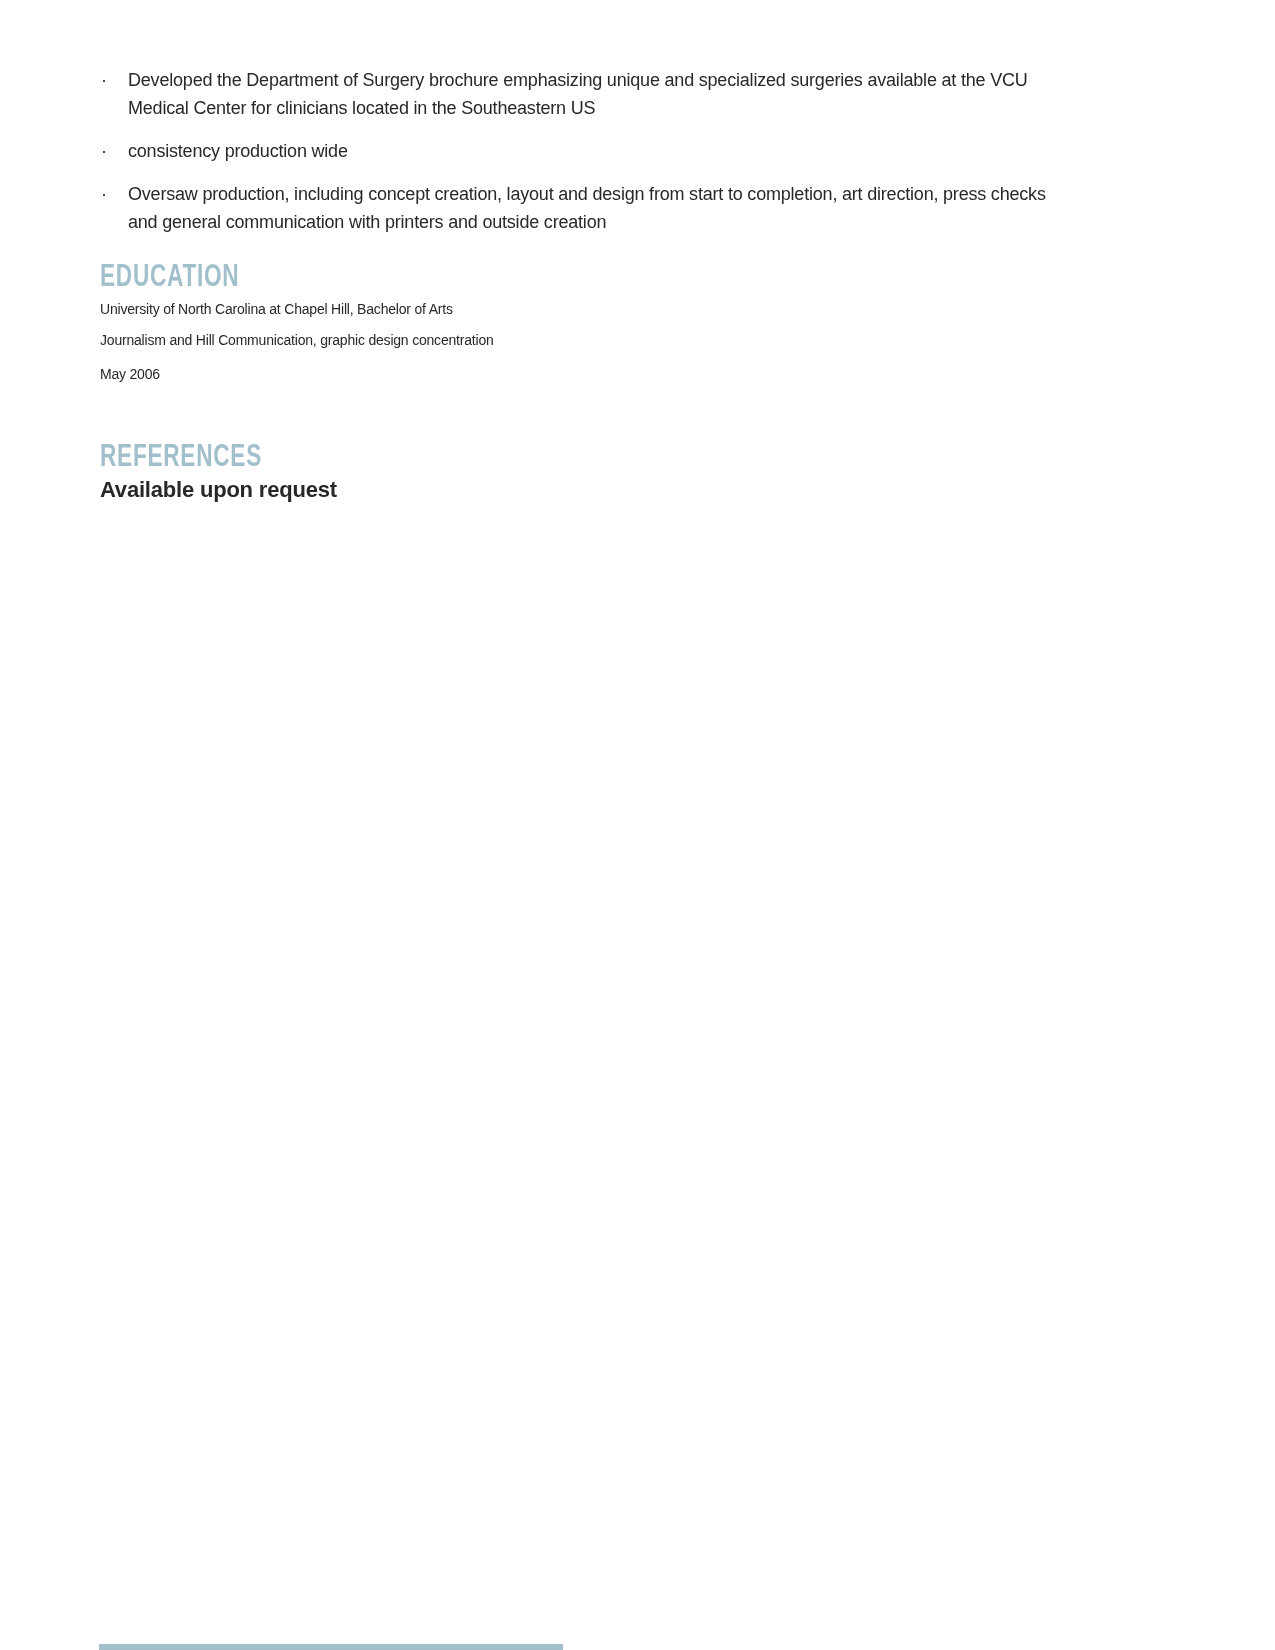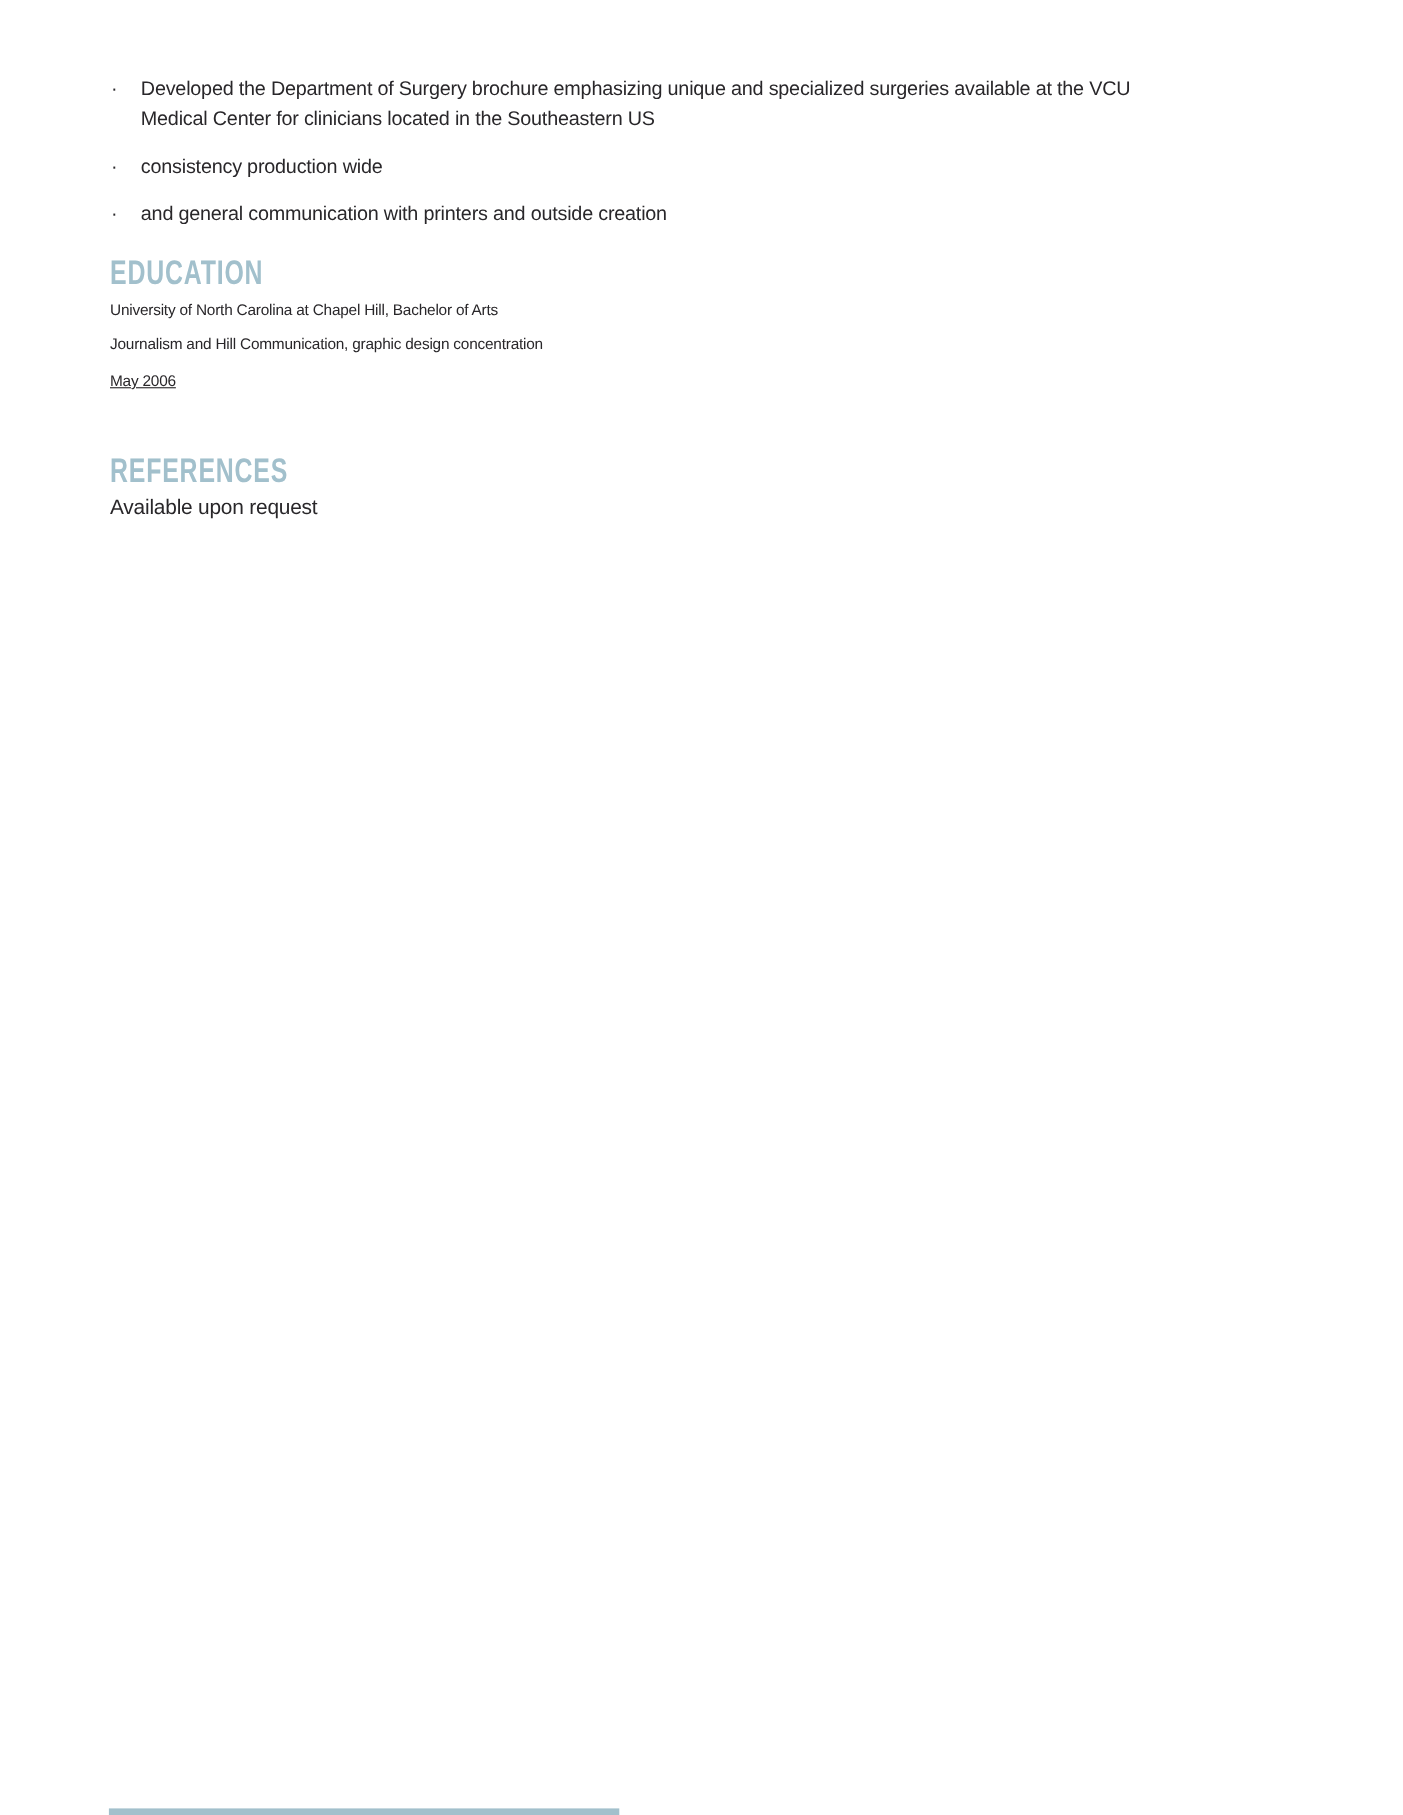--- a/index.html
+++ b/index.html
@@ -55,26 +55,27 @@
     transform-origin: 0 50%;
     white-space: nowrap;
   }
   .edu-heading { margin-top: 22px; }
   .ref-heading { margin-top: 48px; }
   .body-line {
     font-size: 14px;
     line-height: 31px;
     letter-spacing: -0.2px;
   }
-  .date-line { margin-top: 3px; text-decoration: underline; }
+  .date-line { margin-top: 3px; }
   .ref-line {
-    font-size: 19px;
+    font-size: 22px;
     line-height: 28px;
     letter-spacing: -0.2px;
     margin-top: 2px;
+    font-weight: bold;
   }
   .footer-bar {
     position: absolute;
     left: 99px;
     bottom: 0;
     width: 464px;
     height: 6px;
   }
 </style>
 </head>
@@ -88,20 +89,21 @@
         <span class="bullet-dot">·</span>
         <div>Developed the Department of Surgery brochure emphasizing unique and specialized surgeries available at the VCU</div>
         <div>Medical Center for clinicians located in the Southeastern US</div>
       </li>
       <li>
         <span class="bullet-dot">·</span>
         <div>consistency production wide</div>
       </li>
       <li>
         <span class="bullet-dot">·</span>
+        <div>Oversaw production, including concept creation, layout and design from start to completion, art direction, press checks</div>
         <div>and general communication with printers and outside creation</div>
       </li>
     </ul>
 
     <div class="section-heading edu-heading" style="color: rgb(162, 192, 204);">EDUCATION</div>
     <div class="education-block">
       <div class="body-line">University of North Carolina at Chapel Hill, Bachelor of Arts</div>
       <div class="body-line">Journalism and Hill Communication, graphic design concentration</div>
       <div class="body-line date-line">May 2006</div>
     </div>

